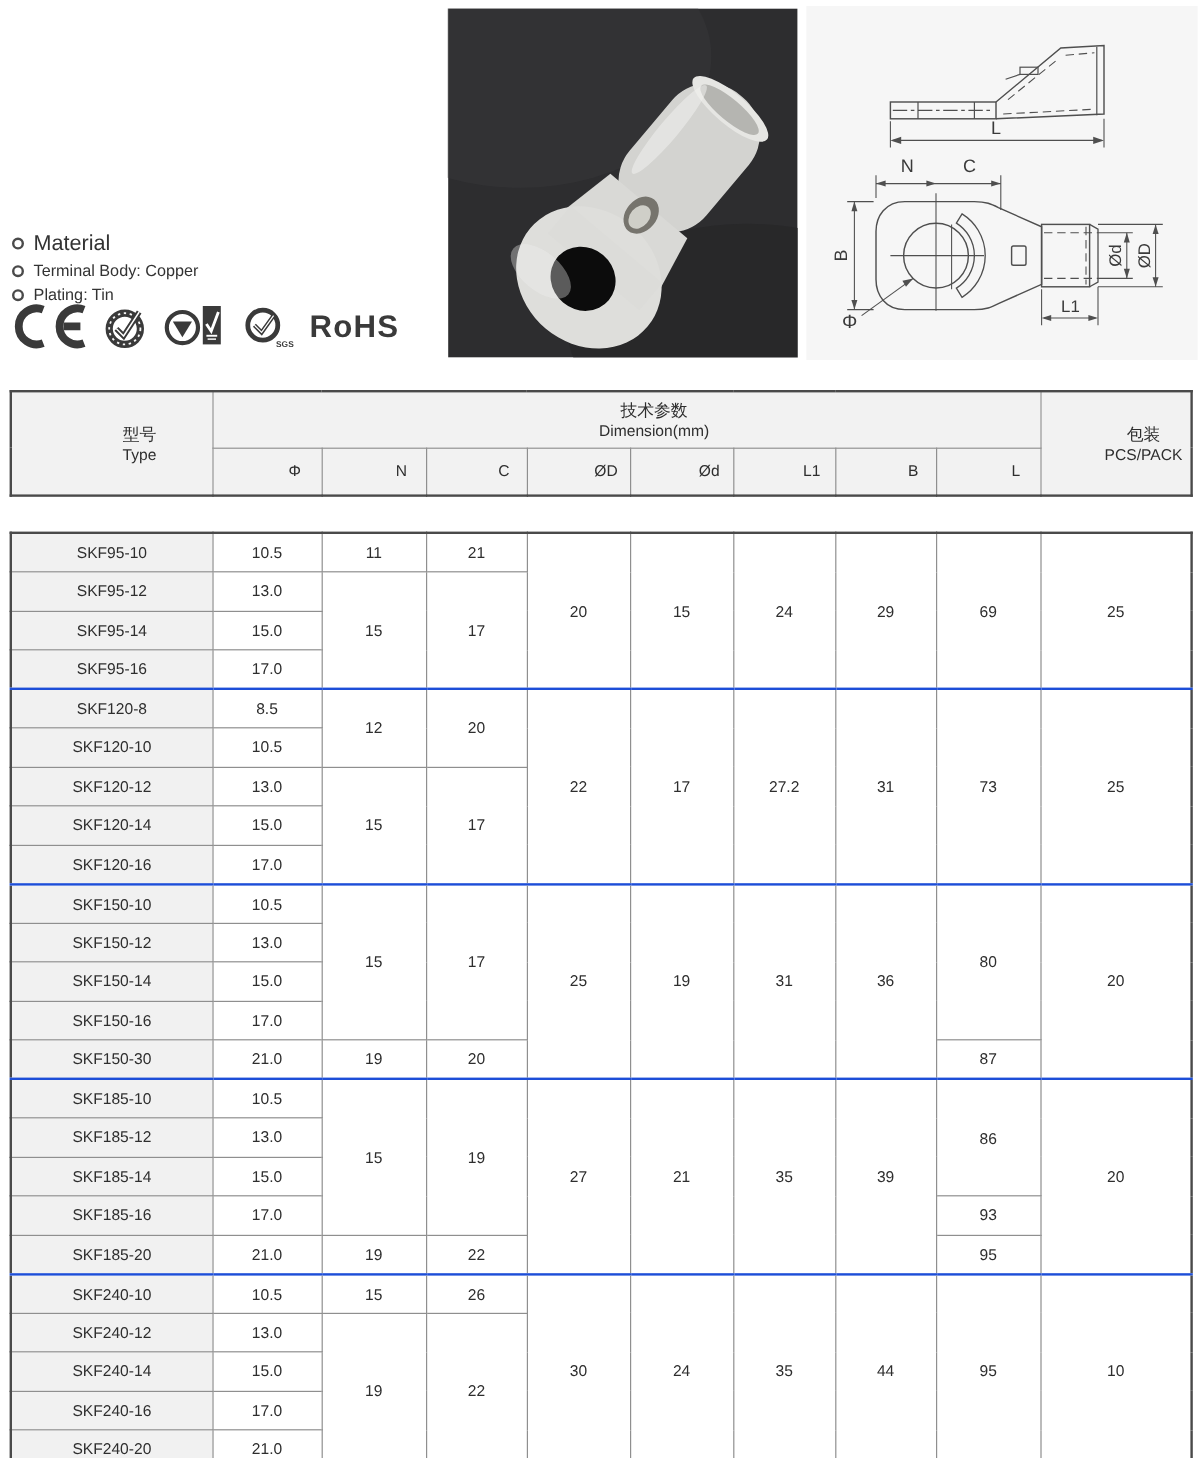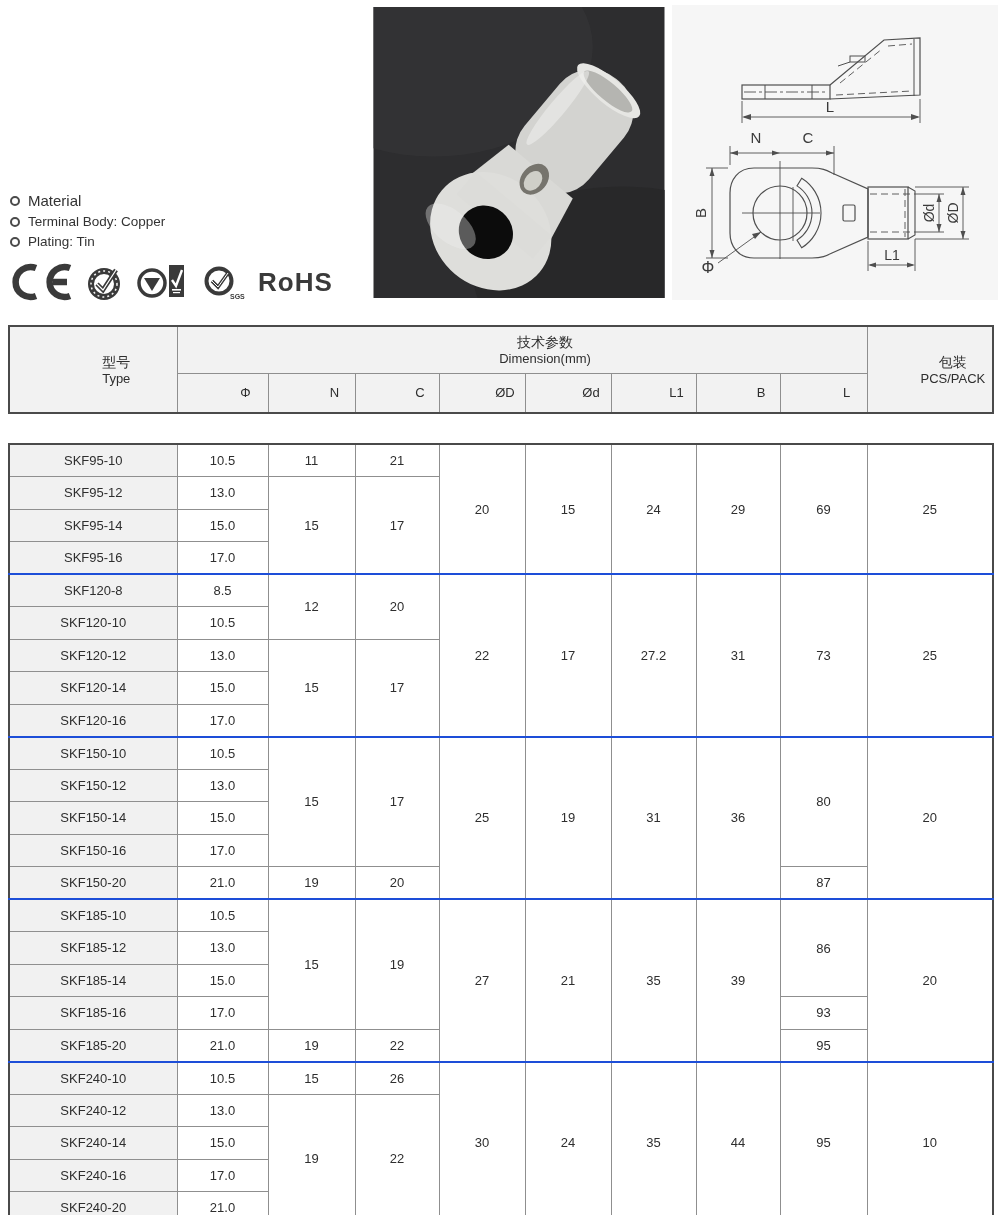--- a/index.html
+++ b/index.html
@@ -6,24 +6,24 @@
   .page { position:relative; width:1000px; height:1215px; background:#fff;
           font-family:"Liberation Sans", sans-serif; color:#333; overflow:hidden; }
 
   .title { position:absolute; left:10px; top:5px; font-size:19px; font-weight:bold;
            color:#3c3c3c; letter-spacing:.3px; }
 
   .materials { position:absolute; left:10px; top:192px; }
   .mat-row { display:flex; align-items:center; margin-bottom:5px; }
   .bullet { width:6px; height:6px; border:2px solid #4a4a4a; border-radius:50%;
             margin-right:8px; flex:none; background:#fff; }
-  .mat-title { font-size:15px; color:#333; }
+  .mat-title { font-size:18px; color:#333; }
   .mat-line  { font-size:13.5px; color:#333; }
 
-  .logos { position:absolute; left:8px; top:262px; display:flex; align-items:center; gap:11px; height:40px; }
+  .logos { position:absolute; left:8px; top:252px; display:flex; align-items:center; gap:11px; height:40px; }
   .rohs  { font-size:26px; font-weight:bold; color:#3a3a3a; letter-spacing:1px; }
 
   .photo { position:absolute; left:373px; top:7px; width:292px; height:291px; }
   .panel { position:absolute; left:672px; top:5px; width:326px; height:295px; background:#f6f6f6; }
 
   table.dtable { position:absolute; border-collapse:collapse; table-layout:fixed;
                  width:984px; background:#fff; border:2px solid #4a4a4a; }
   table.dtable td { border:1px solid #8f8f8f; text-align:center; vertical-align:middle;
                     font-size:13px; color:#2e2e2e; padding:0; overflow:hidden; }
   table.hdr { left:8px; top:325px; }
@@ -322,21 +322,21 @@
     </tr>
     <tr>
       <td class="t">SKF150-14</td>
       <td>15.0</td>
     </tr>
     <tr>
       <td class="t">SKF150-16</td>
       <td>17.0</td>
     </tr>
     <tr>
-      <td class="t">SKF150-20</td>
+      <td class="t">SKF150-30</td>
       <td>21.0</td>
       <td>19</td>
       <td>20</td>
       <td>87</td>
     </tr>
     <tr class="gs">
       <td class="t">SKF185-10</td>
       <td>10.5</td>
       <td rowspan="4">15</td>
       <td rowspan="4">19</td>

